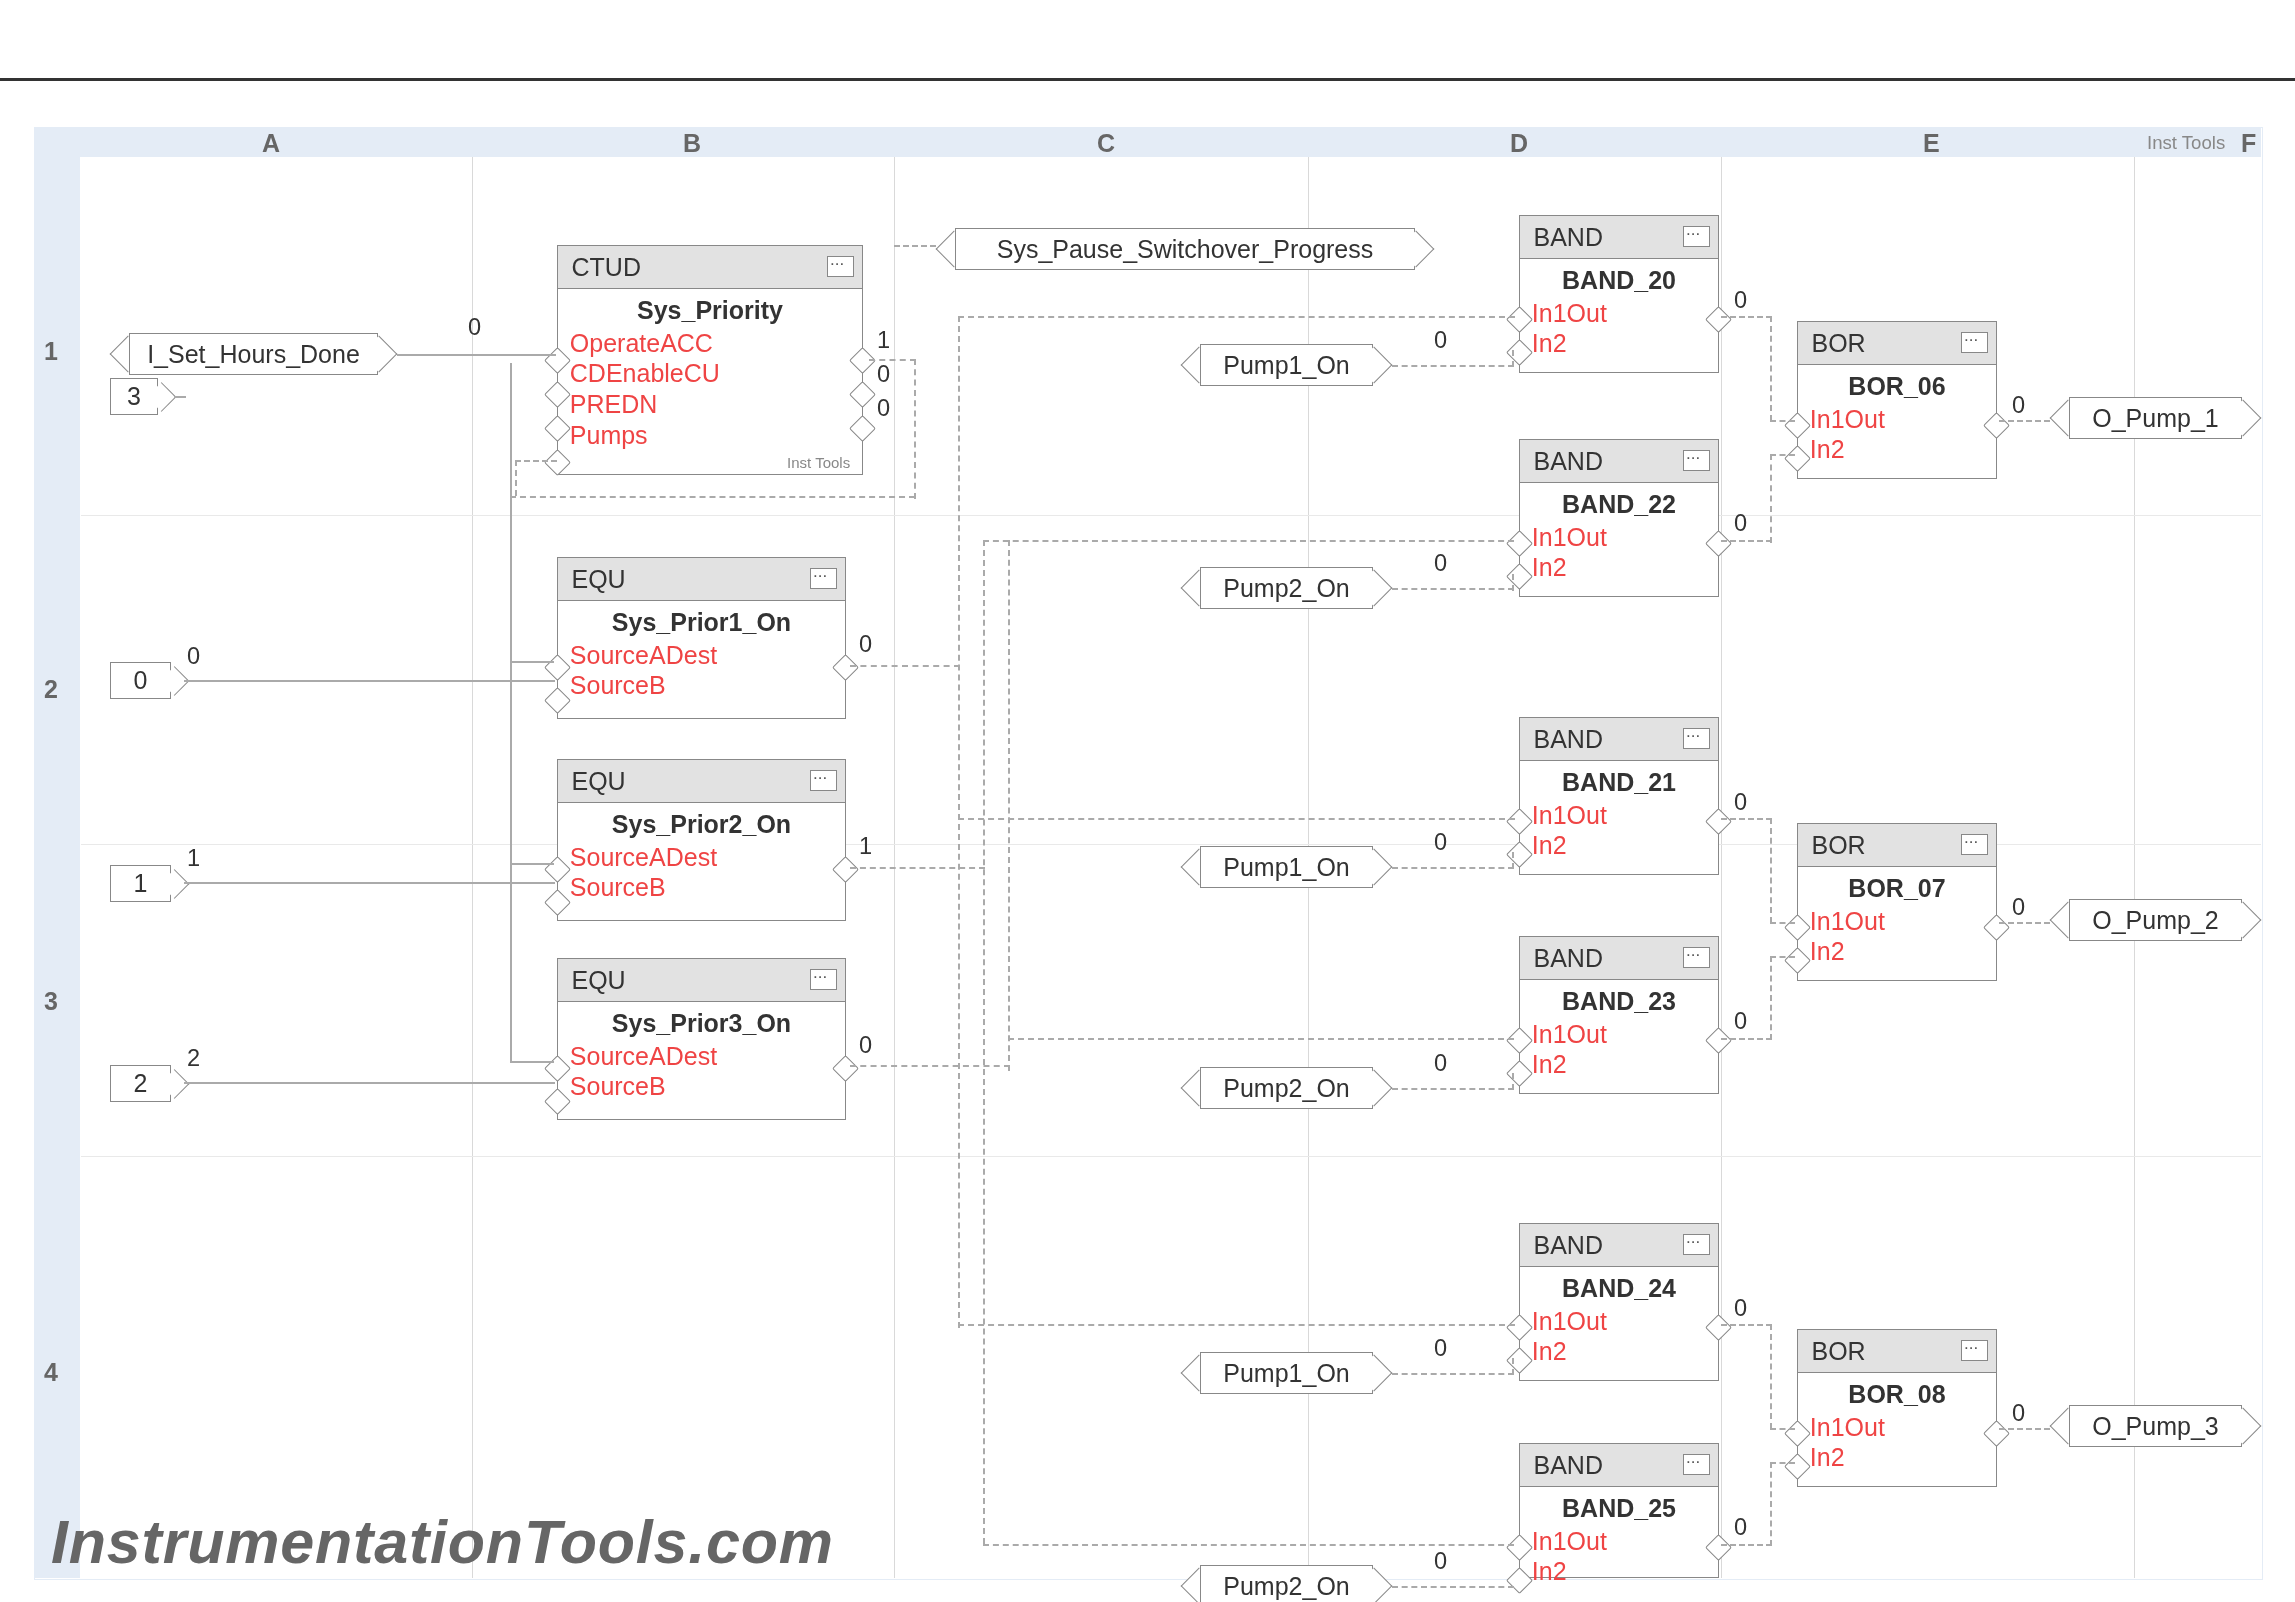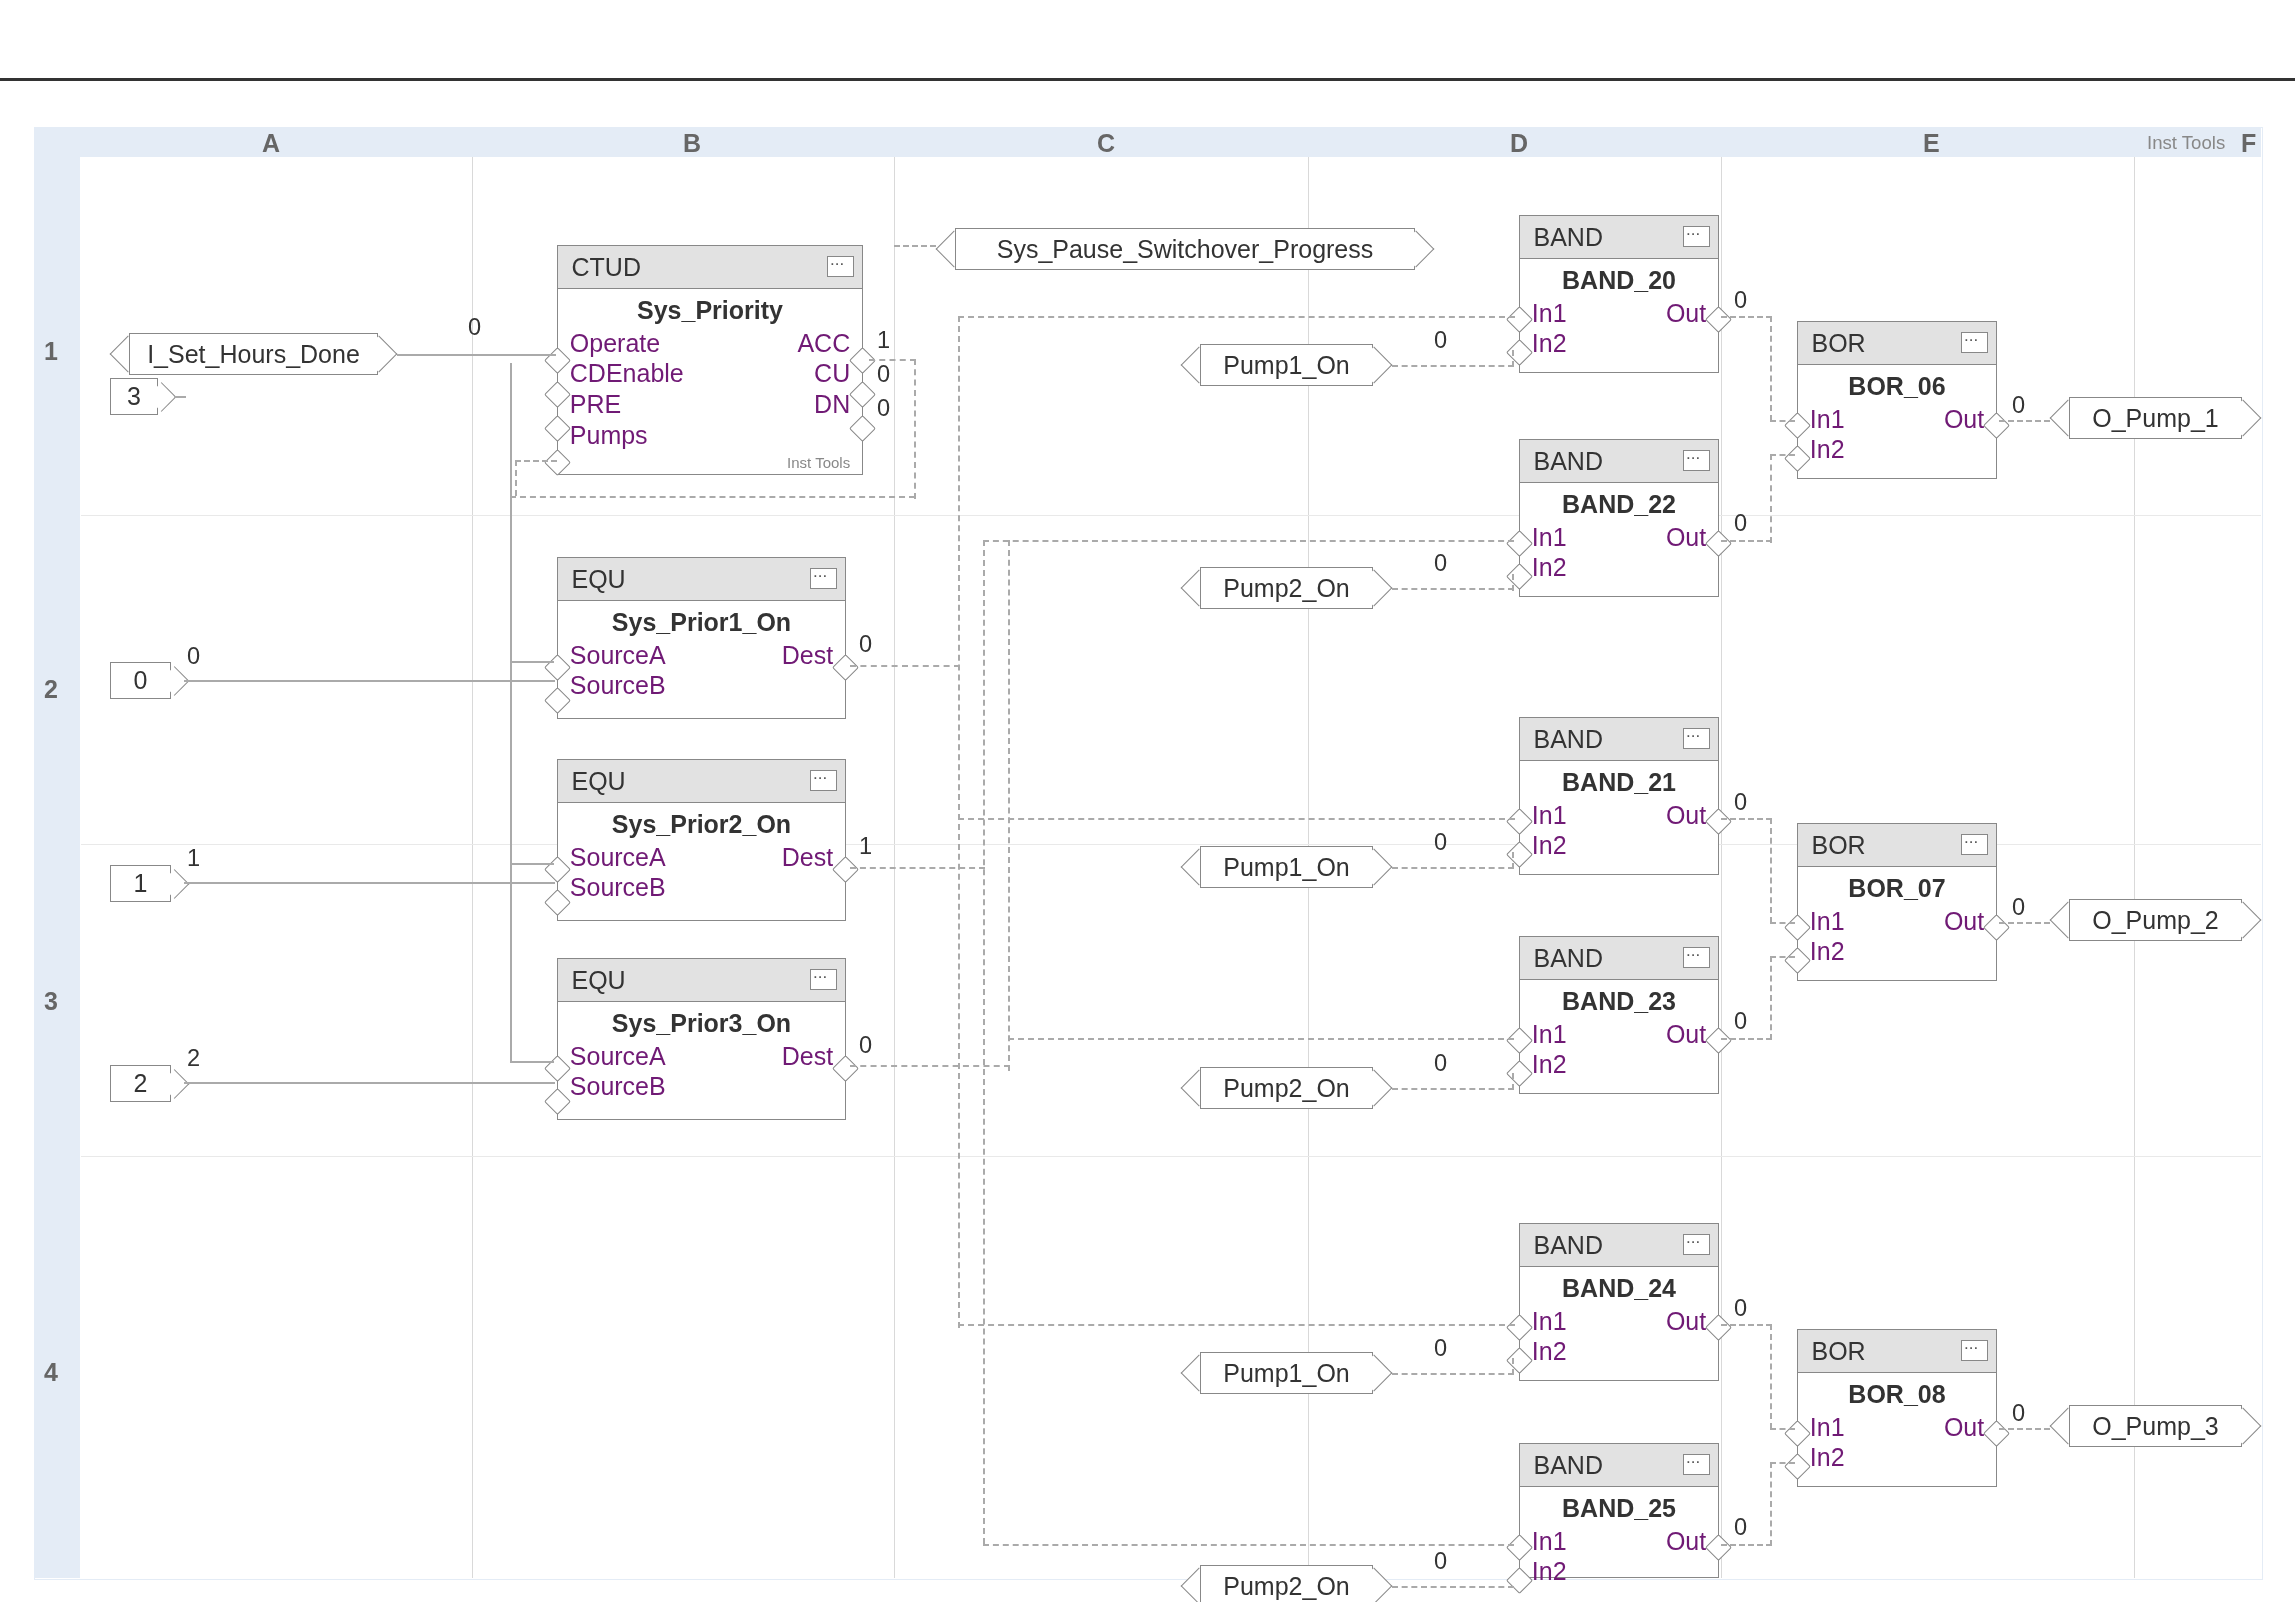--- a/index.html
+++ b/index.html
@@ -25,21 +25,21 @@
 .tag.small .body{font-size:25px}
 
 .itag{position:absolute;width:59px;height:35px;border:1.7px solid #888;background:#fff;display:flex;align-items:center;justify-content:center;font-size:25px;}
 .itag::after{content:"";position:absolute;right:-15px;top:50%;width:20px;height:20px;border:1.7px solid #888;background:#fff;border-bottom:none;border-left:none;transform:translateY(-50%) rotate(45deg)}
 
 .blk{position:absolute;border:1.7px solid #888;background:#fff}
 .blk .hdr{height:42px;border-bottom:1.7px solid #888;background:#e2e2e2;display:flex;align-items:center;justify-content:flex-start;padding:0 13.5px;font-size:25px;color:#333;position:relative}
 .blk .hdr .exp{position:absolute;right:8.4px;top:10px;width:25px;height:18.6px;border:1.7px solid #888;background:#fff}
 .blk .hdr .exp::after{content:"...";position:absolute;left:2.5px;top:-6.7px;font-size:17px;color:#555}
 .blk .name{text-align:center;font-size:25px;font-weight:bold;padding:6.7px 0 3.4px 0}
-.blk .row{display:flex;justify-content:space-between;padding:0.8px 11.8px;font-size:25px;color:#701a75}
+.blk .row{display:flex;padding:0.8px 11.8px;font-size:25px;color:#ef4444}
 .blk .inst{position:absolute;right:11.8px;bottom:3.4px;font-size:15px;color:#888}
 .pin{position:absolute;width:17px;height:17px;border:1.7px solid #888;border-radius:1.7px;background:#fff;transform:rotate(45deg)}
 .pin.in{left:-10px}
 .pin.out{right:-10px}
 
 .wire-h{position:absolute;height:0;border-top:2.5px dashed #aaa}
 .wire-v{position:absolute;width:0;border-left:2.5px dashed #aaa}
 .wire-s{position:absolute;height:0;border-top:2.5px solid #aaa}
 .wire-sv{position:absolute;width:0;border-left:2.5px solid #aaa}
 .wv{position:absolute;font-size:23.6px;color:#333}
@@ -510,14 +510,15 @@
   <div class="wire-v" style="left:1770px;top:1324px;height:105px"></div>
   <div class="wire-h" style="left:1770px;top:1428px;width:25px"></div>
   <div class="wire-h" style="left:1721px;top:1544px;width:51px"></div>
   <div class="wire-v" style="left:1770px;top:1462px;height:84px"></div>
   <div class="wire-h" style="left:1770px;top:1462px;width:25px"></div>
 
   <div class="wire-h" style="left:1999px;top:420px;width:51px"></div>
   <div class="wire-h" style="left:1999px;top:922px;width:51px"></div>
   <div class="wire-h" style="left:1999px;top:1428px;width:51px"></div>
 
+  <div class="wm">InstrumentationTools.com</div>
 </div>
 
 
 </body></html>

